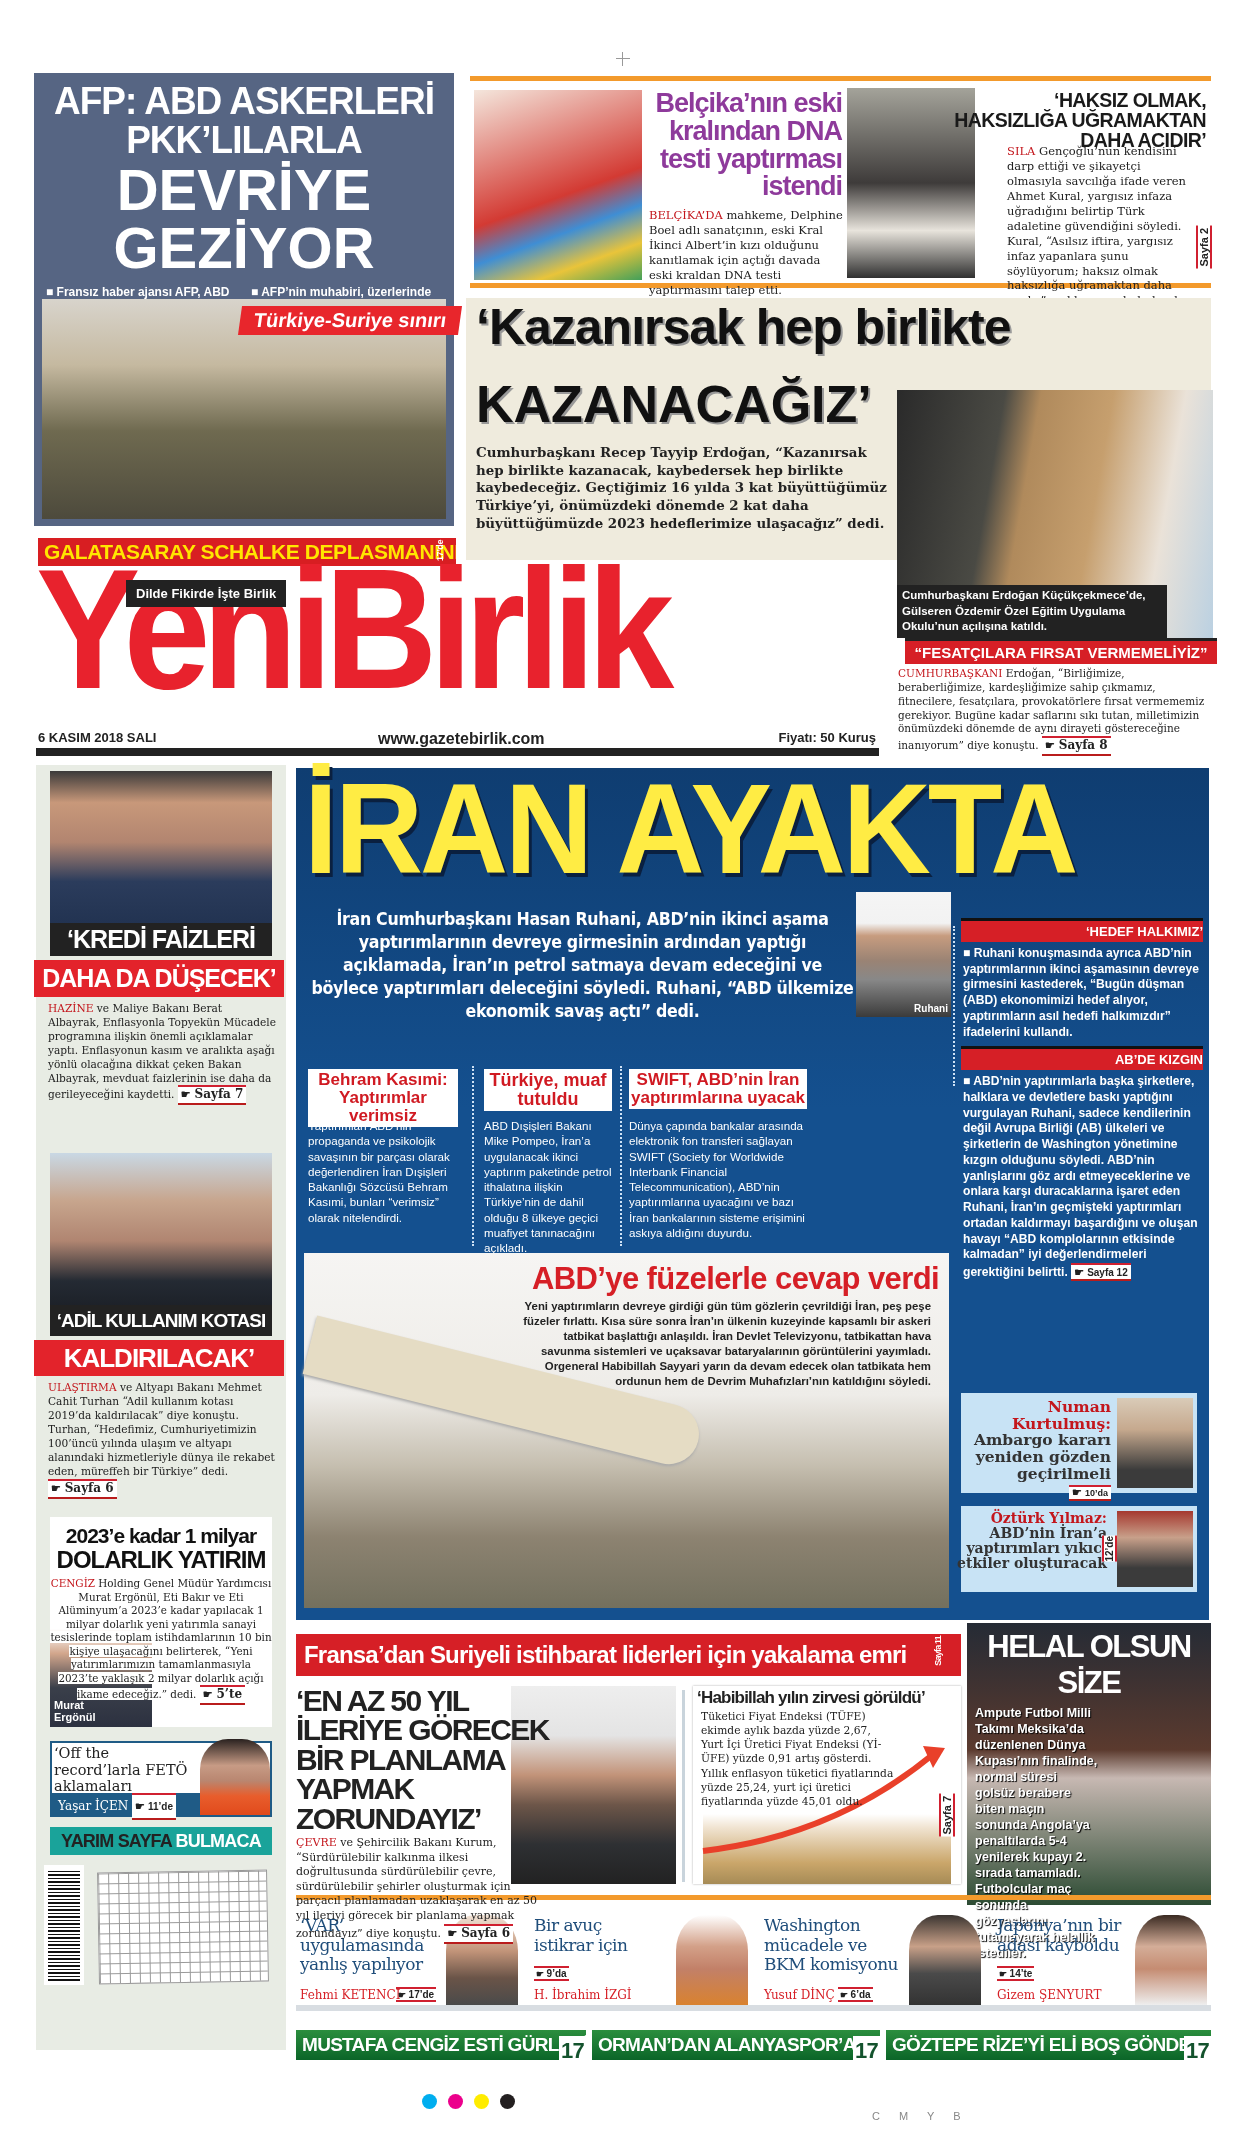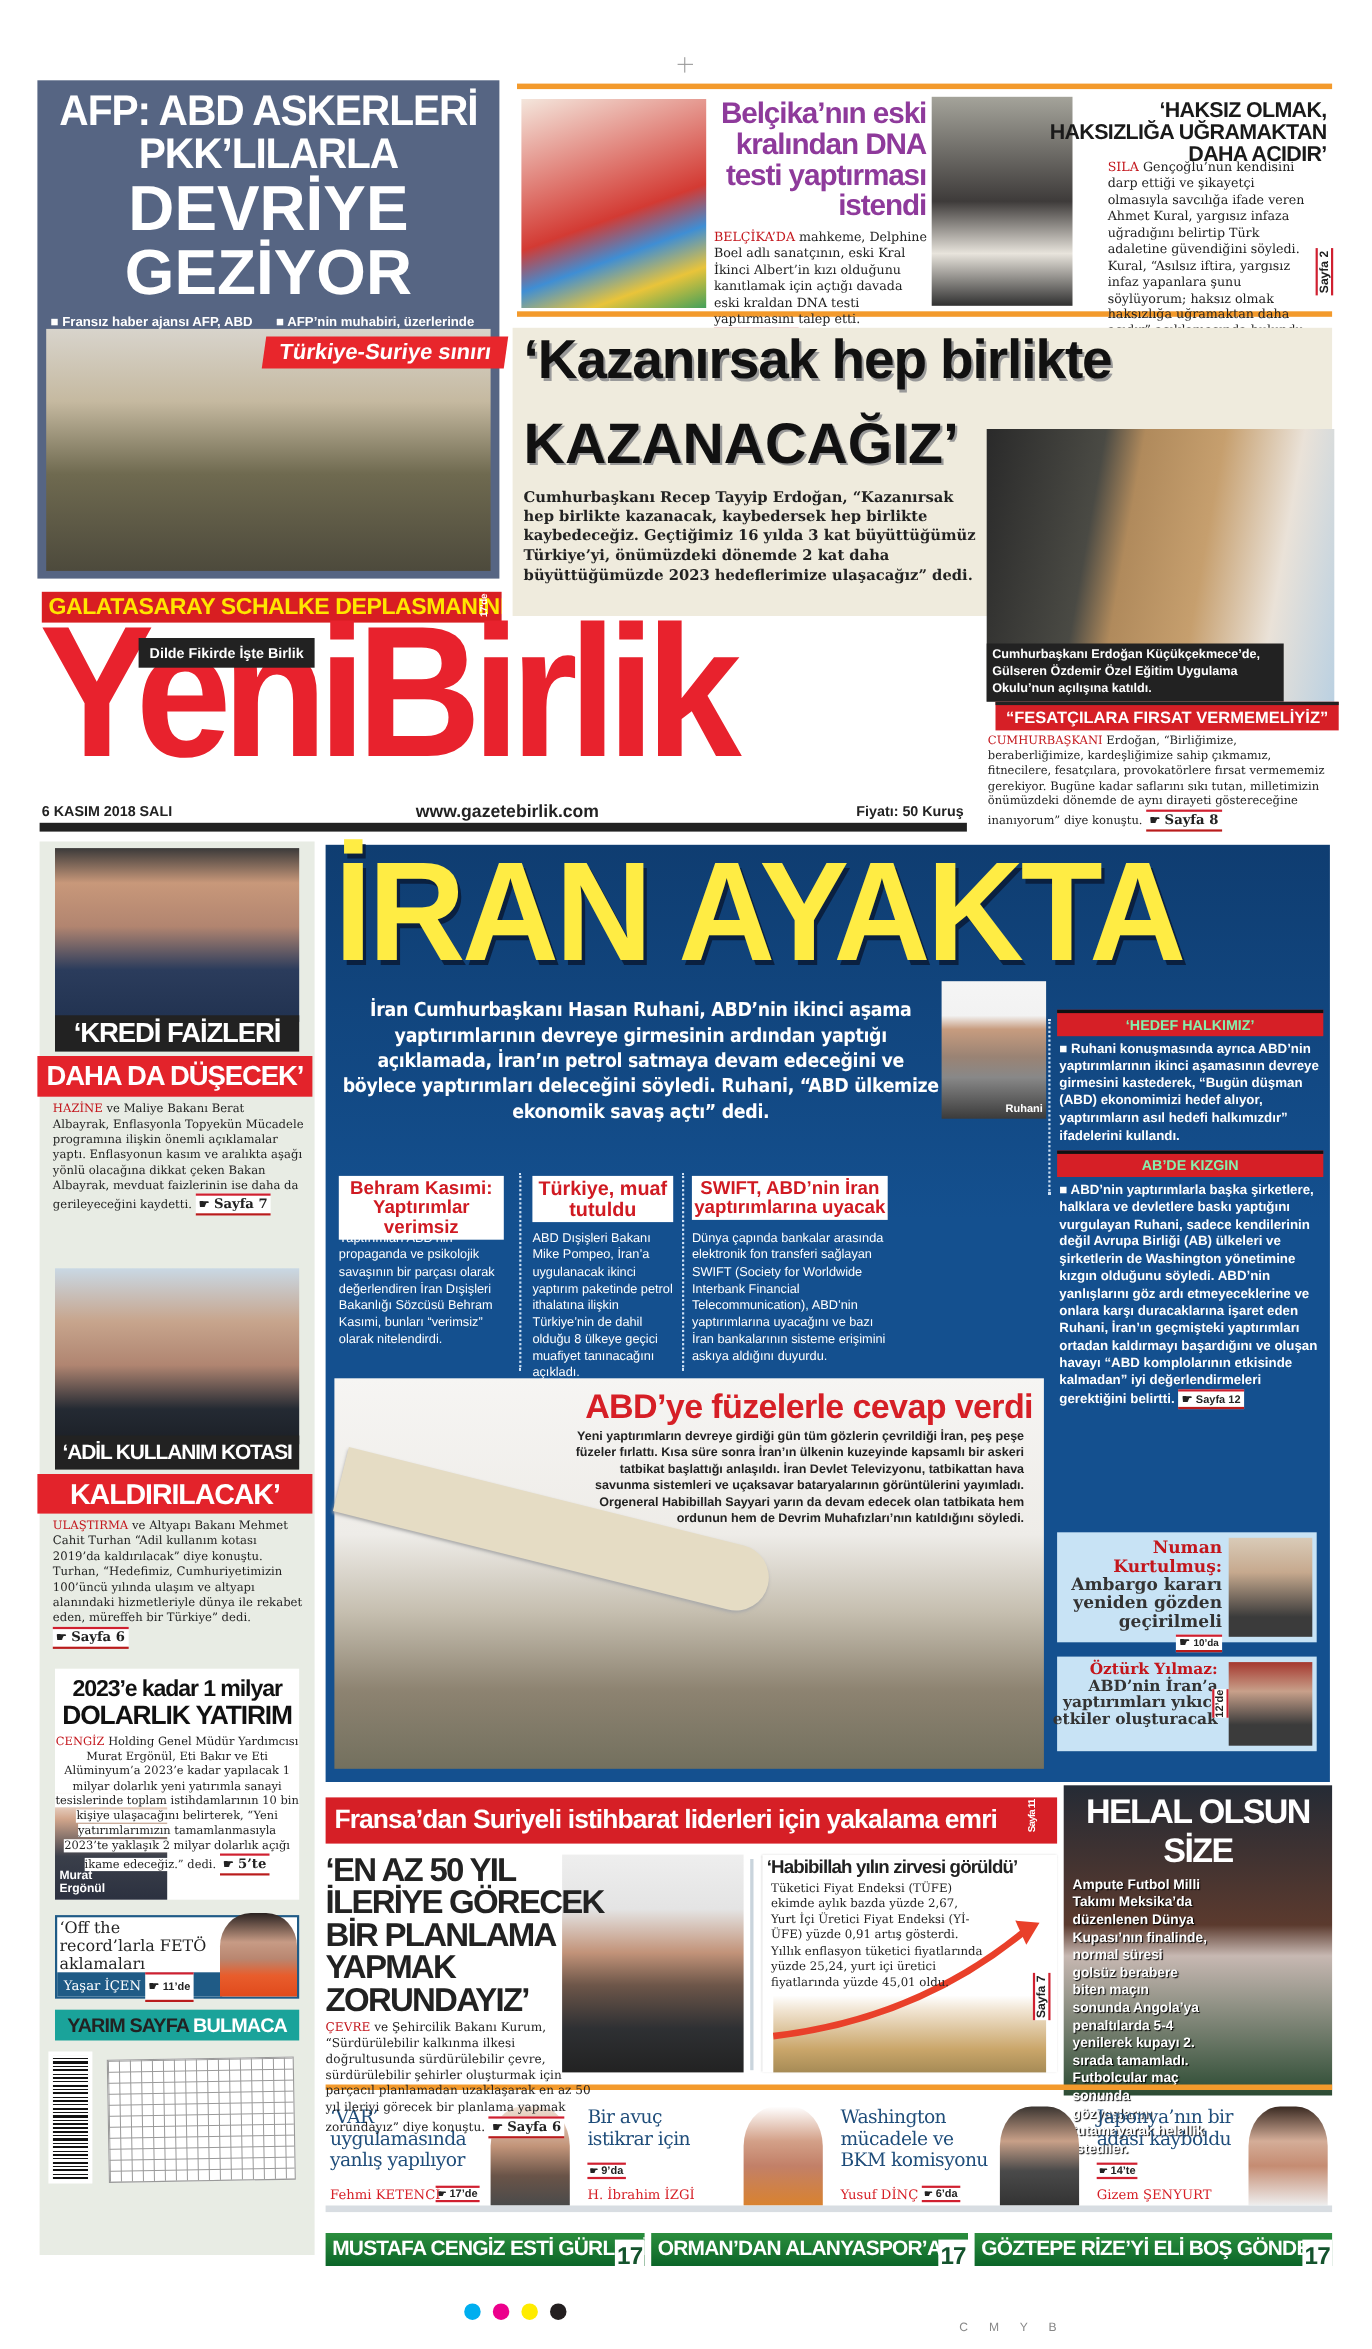--- a/index.html
+++ b/index.html
@@ -59,21 +59,21 @@
 #ruhani{position:absolute;left:560px;top:124px;width:95px;height:125px;background:linear-gradient(180deg,#f5f5f5 0,#f2f2f2 25%,#c79c7f 35%,#9a8374 55%,#888 70%,#3b3b3b 100%)}
 #ruhani span{position:absolute;right:3px;bottom:3px;color:#fff;font-size:10px;font-weight:bold}
 .sub{position:absolute;top:301px;background:#fff;color:#d01a22;font-weight:900;text-align:center;line-height:1.05;padding:2px 0}
 .subtx{position:absolute;top:350px;color:#fff;font-size:11.6px;font-weight:normal;line-height:1.32}
 .dotdiv{position:absolute;top:298px;height:180px;border-left:2px dotted #cfe2f5}
 #fuze{position:absolute;left:8px;top:485px;width:645px;height:355px;background:linear-gradient(180deg,#f6f5f3 0,#eeece8 40%,#c5beaf 60%,#8d8371 80%,#73705e 100%)}
 #fuze .h{position:absolute;right:10px;top:8px;font-size:31px;font-weight:900;color:#d61f26;letter-spacing:-0.6px}
 #fuze .tx{position:absolute;right:18px;top:46px;width:420px;font-size:11.4px;font-weight:bold;line-height:1.32;text-align:right}
 #fuze .missile{position:absolute;left:0;top:110px;width:400px;height:60px;background:#e5dcc4;transform:rotate(14deg);border-radius:0 30px 30px 0;box-shadow:0 2px 3px #aaa}
 #iran .rcol{position:absolute;left:665px;top:150px;width:242px}
-.redbar{background:#d61f26;color:#86efac;font-weight:900;font-size:13px;text-align:center;padding:3px 0;border-top:3px solid #111}
+.redbar{background:#d61f26;color:#ffffff;font-weight:900;font-size:13px;text-align:right;padding:3px 0;border-top:3px solid #111}
 .rtx{color:#fff;font-size:12.1px;font-weight:bold;line-height:1.3;padding:4px 2px 6px}
 .pbox{position:absolute;background:#c8e3f5;left:665px;width:236px}
 .pbox .t{position:absolute;right:86px;text-align:right;font-weight:900;font-family:"DejaVu Serif",serif;line-height:1.08}
 .pbox .ph{position:absolute;right:4px;top:5px;width:76px;background:linear-gradient(180deg,#d9cbb8,#c6a98e 35%,#3b3b3b 80%)}
 
 #fransa{left:296px;top:1634px;width:665px;height:42px;background:#d61f26;color:#fff;font-weight:900;font-size:24px;line-height:42px;padding-left:8px;letter-spacing:-0.8px;white-space:nowrap;overflow:hidden;transform-origin:left}
 #fransa small{position:absolute;right:2px;top:2px;font-size:9px;writing-mode:vertical-rl;transform:rotate(180deg)}
 #enaz{left:296px;top:1686px;width:380px;height:198px}
 #enaz .h{font-size:30px;font-weight:900;line-height:0.98;color:#222;letter-spacing:-1.6px;width:260px;position:relative;z-index:2}
 #enaz .tx{font-size:11px;line-height:1.33;width:250px;margin-top:3px;position:relative;z-index:2}

